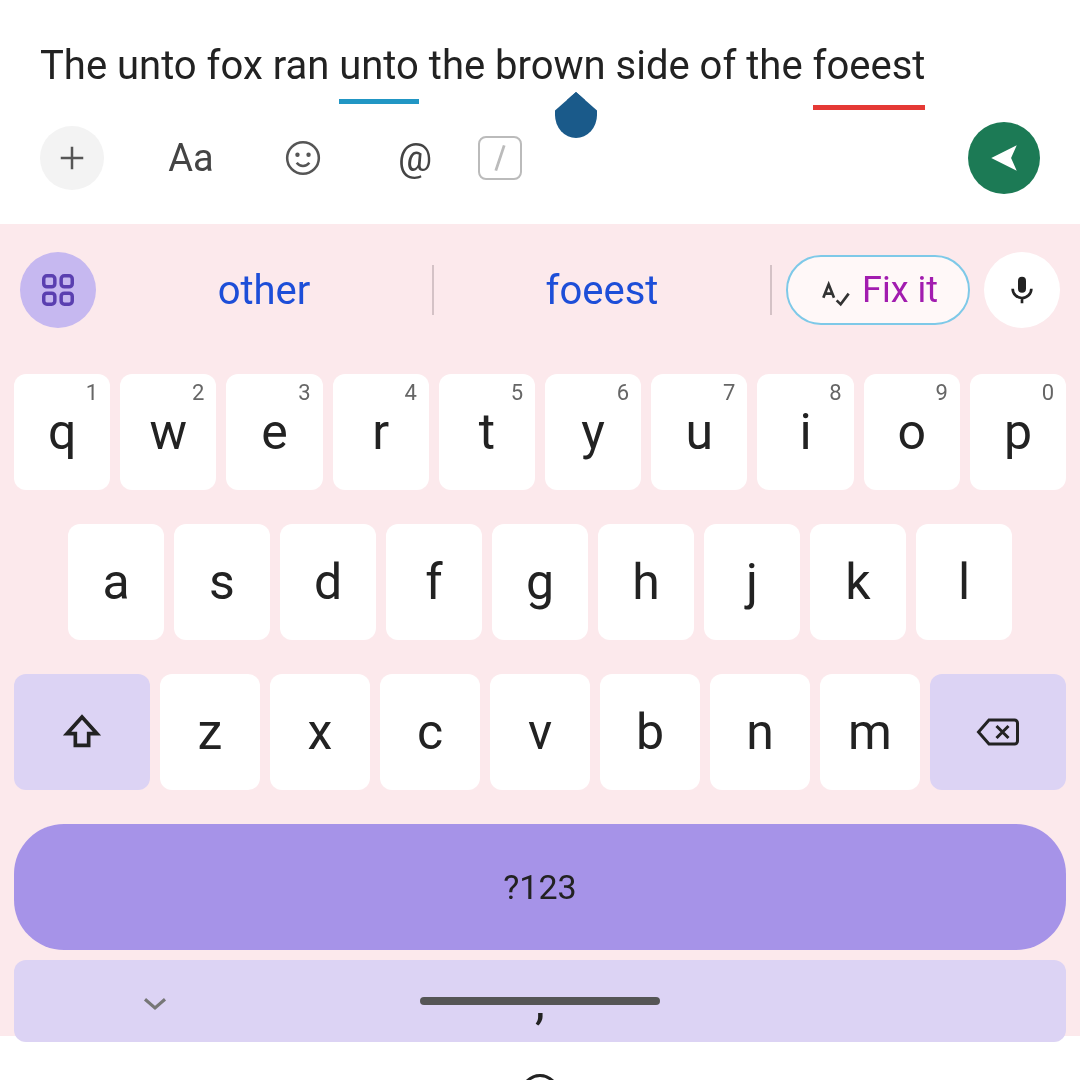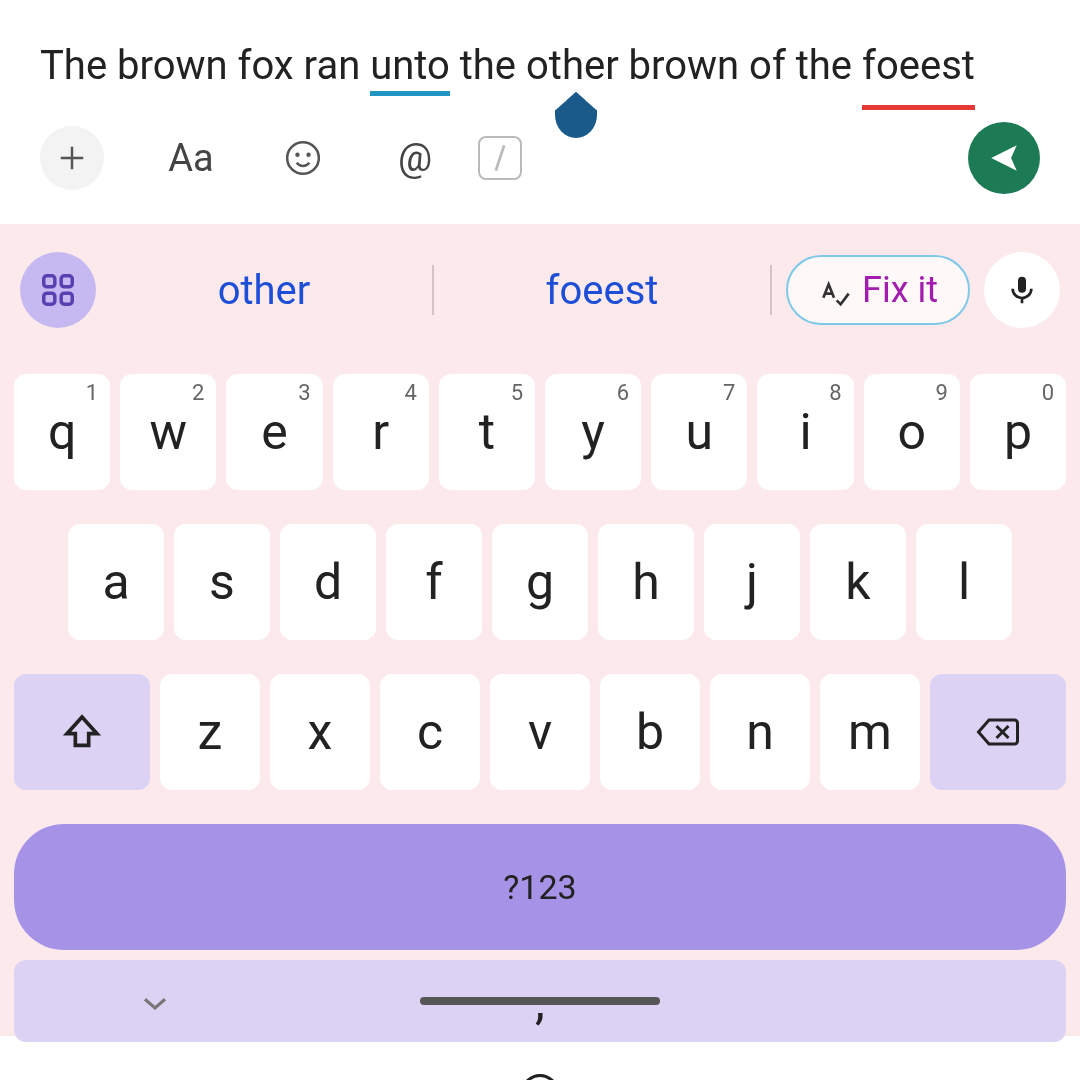--- a/index.html
+++ b/index.html
@@ -1,18 +1,18 @@
 <!DOCTYPE html>
 <html><head>
 <meta charset="utf-8">
 <style>
   * { box-sizing: border-box; margin: 0; padding: 0; }
   html, body { width: 1080px; height: 1080px; font-family: -apple-system, Roboto, "Segoe UI", sans-serif; background: #fff; overflow: hidden; }
   .text-area { padding: 40px 40px 0 40px; font-size: 40px; color: #222; line-height: 1.3; position: relative; }
-  .underline-blue { border-bottom: 5px solid #2196c4; padding-bottom: 2px; }
+  .underline-blue { border-bottom: 5px solid #2196c4; padding-bottom: 10px; }
   .underline-red { border-bottom: 5px solid #e53935; padding-bottom: 16px; }
   .cursor-handle { position: absolute; width: 42px; height: 46px; background: #1a5a8a; border-radius: 50% 50% 50% 50%; top: 90px; left: 555px; }
   .cursor-handle::before { content: ""; position: absolute; top: -10px; left: 50%; transform: translateX(-50%); width: 0; height: 0; border-left: 12px solid transparent; border-right: 12px solid transparent; border-bottom: 18px solid #1a5a8a; }
   .cursor-handle { clip-path: polygon(50% 0%, 100% 40%, 100% 100%, 0% 100%, 0% 40%); border-radius: 0 0 50% 50%; top: 92px; }
 
   .toolbar { display: flex; align-items: center; gap: 38px; padding: 30px 40px 30px 40px; }
   .tool-circle { width: 64px; height: 64px; border-radius: 50%; background: #f3f3f3; display: flex; align-items: center; justify-content: center; font-size: 34px; color: #555; }
   .tool-item { font-size: 38px; color: #444; display: flex; align-items: center; justify-content: center; width: 50px; height: 50px; margin-left: 24px; }
   .tool-slash { width: 44px; height: 44px; border: 2.5px solid #bbb; border-radius: 8px; display: flex; align-items: center; justify-content: center; font-size: 28px; color: #bbb; }
   .spacer { flex: 1; }
@@ -45,21 +45,21 @@
   .krow.r4 .key { height: 112px; }
 
   .nav-bar { position: absolute; bottom: 0; left: 0; right: 0; height: 70px; display: flex; align-items: center; justify-content: center; }
   .collapse { position: absolute; left: 140px; font-size: 34px; color: #888; }
   .home-bar { width: 240px; height: 8px; background: #555; border-radius: 4px; }
 </style>
 </head>
 <body>
 
 <div class="text-area">
-  <span>The brown fox ran </span><span class="underline-blue">unto</span><span> the other brown of the </span><span class="underline-red">foeest</span>
+  <span>The unto fox ran </span><span class="underline-blue">unto</span><span> the brown side of the </span><span class="underline-red">foeest</span>
   <div class="cursor-handle"></div>
 </div>
 
 <div class="toolbar">
   <div class="tool-circle">
     <svg width="30" height="30" viewBox="0 0 24 24">
         <path d="M11 3h2v18h-2zM3 11h18v2H3z" fill="#555"></path>
       </svg>
   </div>
   <div class="tool-item">Aa</div>

